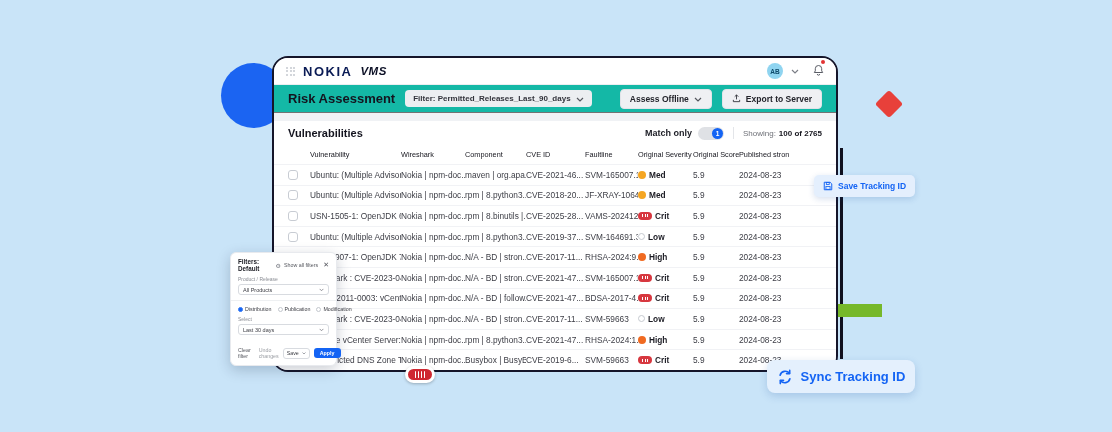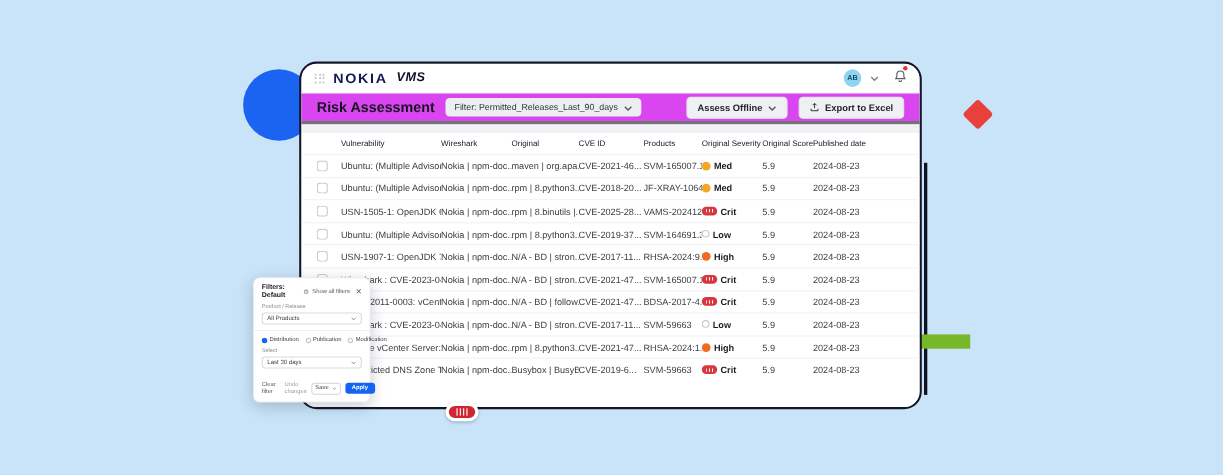--- a/index.html
+++ b/index.html
@@ -21,23 +21,23 @@
   .grid-icon i { width:2px; height:2px; border-radius:50%; background:#c4c8cf; }
   .brand { font-size:13px; font-weight:700; letter-spacing:1.5px; color:#0a1b55; transform:scaleY(.95); }
   .product { font-size:11.5px; font-weight:800; letter-spacing:.5px; color:#0c1026; font-style:italic; }
   .top-spacer { flex:1; }
   .avatar { width:16px; height:16px; border-radius:50%; background:#8fd4f0; color:#0d4a6b; font-size:6.5px; font-weight:700;
             display:flex; align-items:center; justify-content:center; }
   .chev { width:8px; height:8px; }
   .bell-wrap { position:relative; margin-left:6px; }
   .bell-dot { position:absolute; right:-1px; top:-2px; width:4px; height:4px; border-radius:50%; background:#e23333; }
 
-  .risk-row { height:28px; flex:none; display:flex; align-items:center; gap:10px; padding:0 14px; border-bottom:3px solid #737373; background:#d946ef; }
+  .risk-row { height:28px; flex:none; display:flex; align-items:center; gap:10px; padding:0 14px; border-bottom:1px solid #737373; background:#14b8a6; }
   .page-title { font-size:13px; font-weight:800; color:#14141f; }
-  .chip { background:#eceef1; border-radius:4px; padding:4px 8px; font-size:8px; font-weight:400; color:#33343c;
+  .chip { background:#eceef1; border-radius:4px; padding:4px 8px; font-size:8px; font-weight:700; color:#33343c;
           display:flex; align-items:center; gap:5px;text-align:right; }
   .risk-spacer { flex:1; }
   .btn-gray { background:#eff0f3; border:1px solid #e2e4e9; border-radius:4px; padding:4px 9px; font-size:8.5px; font-weight:700;
               color:#23242b; display:flex; align-items:center; gap:5px;justify-content:space-between; }
 
   .gap-band { height:8px; flex:none; background:#f0f2f5; }
 
   .vuln-card { flex:1; display:flex; flex-direction:column; background:#fff; }
   .card-head { height:24px; flex:none; display:flex; align-items:center; padding:0 14px; }
   .card-title { font-size:11px; font-weight:800; color:#14141f; }
@@ -149,38 +149,50 @@
       <span class="btn-gray">
         <span>Assess Offline</span>
         <svg class="chev" viewBox="0 0 8 8">
             <polyline points="1,3 4,6 7,3" fill="none" stroke="#55575e" stroke-width="1.2"></polyline>
           </svg>
       </span>
       <span class="btn-gray">
         <svg width="9" height="9" viewBox="0 0 10 10">
           <path d="M5 6 V1 M3 3 L5 1 L7 3 M1.5 6.5 v2 h7 v-2" fill="none" stroke="#33343c" stroke-width="1"></path>
         </svg>
-        <span>Export to Excel</span>
+        <span>Export to Server</span>
       </span>
     </div>
 
     <div class="gap-band"></div>
 
     <div class="vuln-card">
+      <div class="card-head">
+        <span class="card-title">Vulnerabilities</span>
+        <span class="sp"></span>
+        <span class="match-label">Match only</span>
+        <span class="toggle">
+          <span class="knob">1</span>
+        </span>
+        <span class="vdiv"></span>
+        <span class="showing">
+          <span>Showing:</span><b>100 of 2765</b>
+        </span>
+      </div>
 
       <div class="thead">
         <span class="cell"></span>
         <span class="cell">Vulnerability</span>
         <span class="cell">Wireshark</span>
-        <span class="cell">Original</span>
+        <span class="cell">Component</span>
         <span class="cell">CVE ID</span>
-        <span class="cell">Products</span>
+        <span class="cell">Faultline</span>
         <span class="cell">Original Severity</span>
         <span class="cell">Original Score</span>
-        <span class="cell">Published date</span>
+        <span class="cell">Published stron</span>
       </div>
 
       <div class="tbody">
           <div class="trow">
             <span class="cell">
               <span class="checkbox"></span>
             </span>
             <span class="cell">Ubuntu: (Multiple Advisories...</span>
             <span class="cell">Nokia | npm-doc...</span>
             <span class="cell">maven | org.apa...</span>
@@ -345,21 +357,38 @@
             <span class="cell">5.9</span>
             <span class="cell">2024-08-23</span>
           </div>
         </div>
     </div>
   </div>
 
   <div class="black-line"></div>
   <div class="green-bar"></div>
 
-
+  <div class="save-chip">
+    <svg width="10" height="10" viewBox="0 0 12 12">
+      <path d="M1.5 1.5 h7 l2 2 v7 h-9 z" fill="none" stroke="#1464f4" stroke-width="1.2"></path>
+      <rect x="3.5" y="6.5" width="5" height="3.5" fill="none" stroke="#1464f4" stroke-width="1"></rect>
+      <rect x="4" y="1.8" width="3.5" height="2.4" fill="none" stroke="#1464f4" stroke-width="1"></rect>
+    </svg>
+    <span>Save Tracking ID</span>
+  </div>
+
+  <div class="sync-btn">
+    <svg width="16" height="16" viewBox="0 0 18 18">
+      <path d="M3.5 7 a6 6 0 0 1 10.5-2.2" fill="none" stroke="#1464f4" stroke-width="1.8" stroke-linecap="round"></path>
+      <path d="M14.5 11 a6 6 0 0 1 -10.5 2.2" fill="none" stroke="#1464f4" stroke-width="1.8" stroke-linecap="round"></path>
+      <path d="M14.3 1.6 v3.6 h-3.6" fill="none" stroke="#1464f4" stroke-width="1.8" stroke-linecap="round" stroke-linejoin="round"></path>
+      <path d="M3.7 16.4 v-3.6 h3.6" fill="none" stroke="#1464f4" stroke-width="1.8" stroke-linecap="round" stroke-linejoin="round"></path>
+    </svg>
+    <span>Sync Tracking ID</span>
+  </div>
 
   <div class="handle-pill">
     <i></i>
       <i></i>
       <i></i>
       <i></i>
   </div>
 
   <div class="filter-panel">
     <div class="fp-head">

